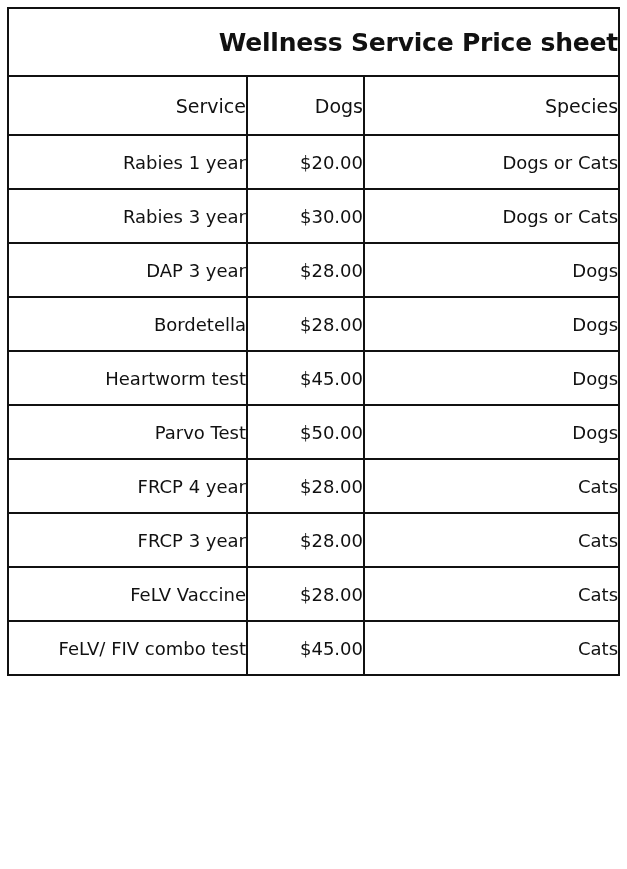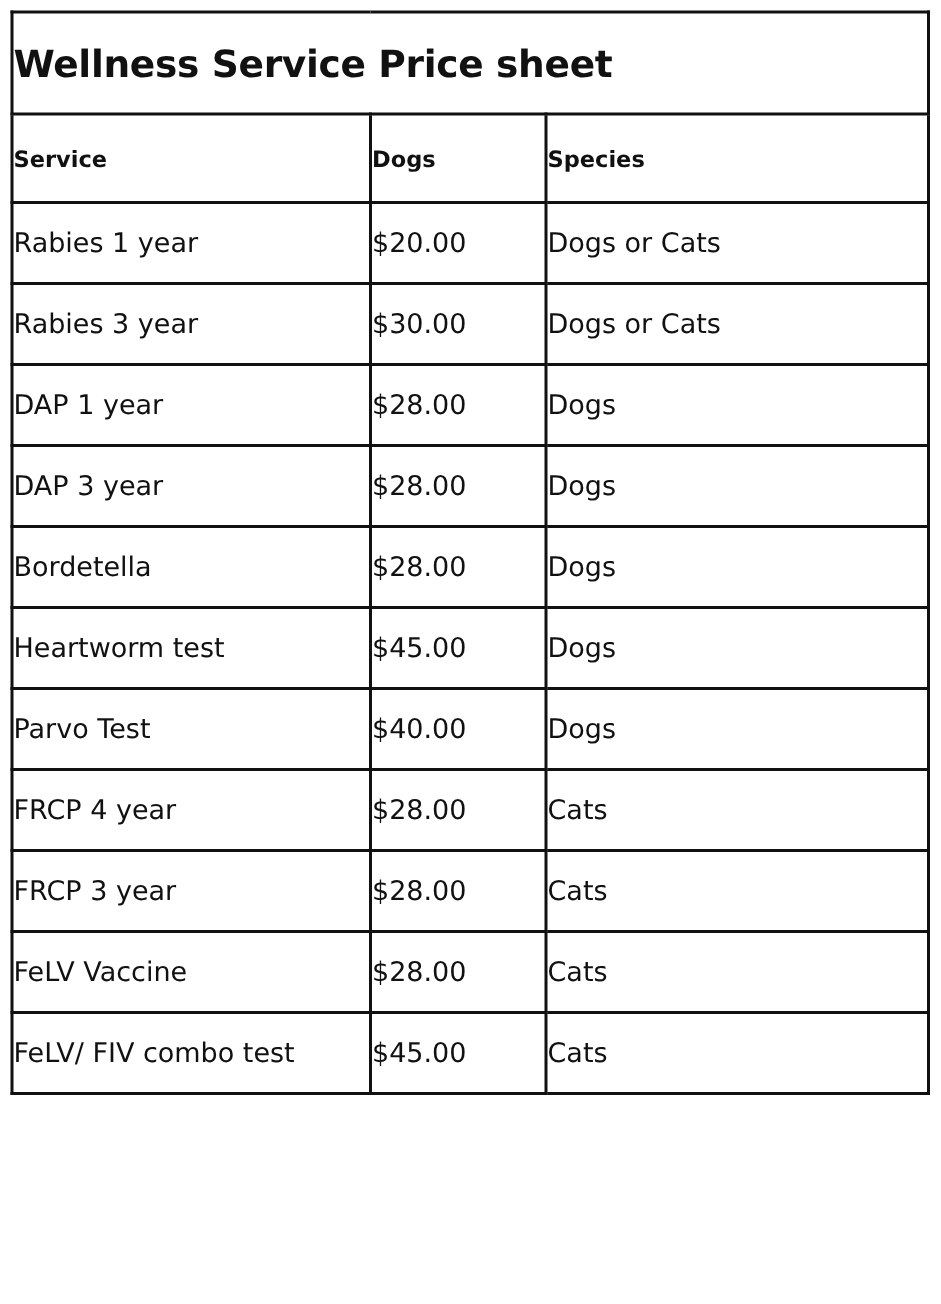--- a/index.html
+++ b/index.html
@@ -17,34 +17,34 @@
     .sheet {
       position: absolute;
       left: 7px;
       top: 7px;
       width: 611px;
       border-collapse: collapse;
       table-layout: fixed;
     }
     .sheet td, .sheet th {
       border: 2px solid #111111;
-      text-align: left;
+      text-align: right;
       vertical-align: middle;
       padding: 0;
     }
     .title-cell {
       height: 66px;
       font-size: 25px;
       font-weight: bold;
       letter-spacing: -0.2px;
     }
     .header-row th {
       height: 57px;
-      font-size: 15px;
-      font-weight: bold;
+      font-size: 19px;
+      font-weight: normal;
     }
     .data-row td {
       height: 52px;
       font-size: 18px;
       font-weight: normal;
     }
     col.c-service { width: 239px; }
     col.c-cost { width: 117px; }
     col.c-species { width: 255px; }
   </style>
@@ -72,42 +72,37 @@
       <td>Rabies 1 year</td>
       <td>$20.00</td>
       <td>Dogs or Cats</td>
     </tr>
     <tr class="data-row">
       <td>Rabies 3 year</td>
       <td>$30.00</td>
       <td>Dogs or Cats</td>
     </tr>
     <tr class="data-row">
-      <td>DAP 1 year</td>
-      <td>$28.00</td>
-      <td>Dogs</td>
-    </tr>
-    <tr class="data-row">
       <td>DAP 3 year</td>
       <td>$28.00</td>
       <td>Dogs</td>
     </tr>
     <tr class="data-row">
       <td>Bordetella</td>
       <td>$28.00</td>
       <td>Dogs</td>
     </tr>
     <tr class="data-row">
       <td>Heartworm test</td>
       <td>$45.00</td>
       <td>Dogs</td>
     </tr>
     <tr class="data-row">
       <td>Parvo Test</td>
-      <td>$40.00</td>
+      <td>$50.00</td>
       <td>Dogs</td>
     </tr>
     <tr class="data-row">
       <td>FRCP 4 year</td>
       <td>$28.00</td>
       <td>Cats</td>
     </tr>
     <tr class="data-row">
       <td>FRCP 3 year</td>
       <td>$28.00</td>

